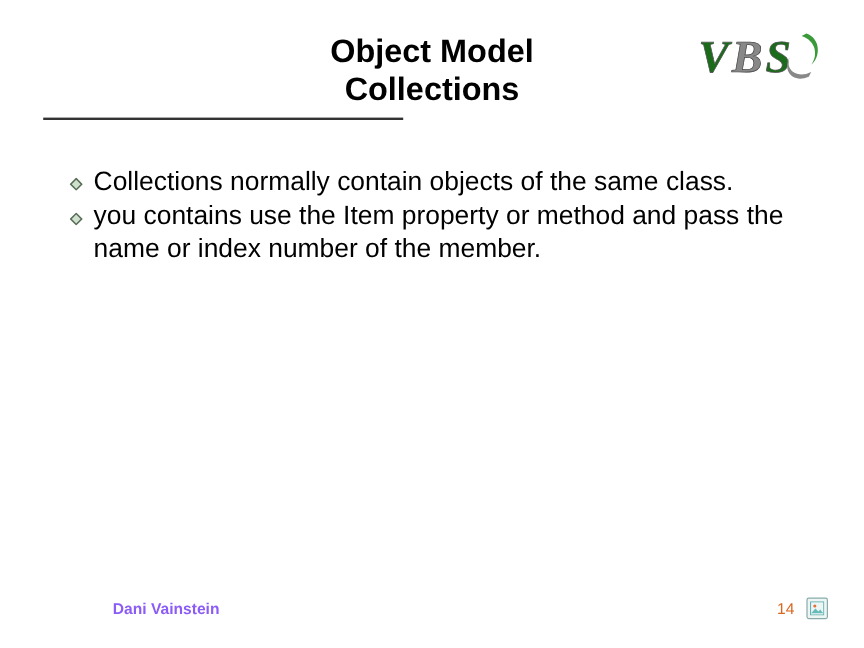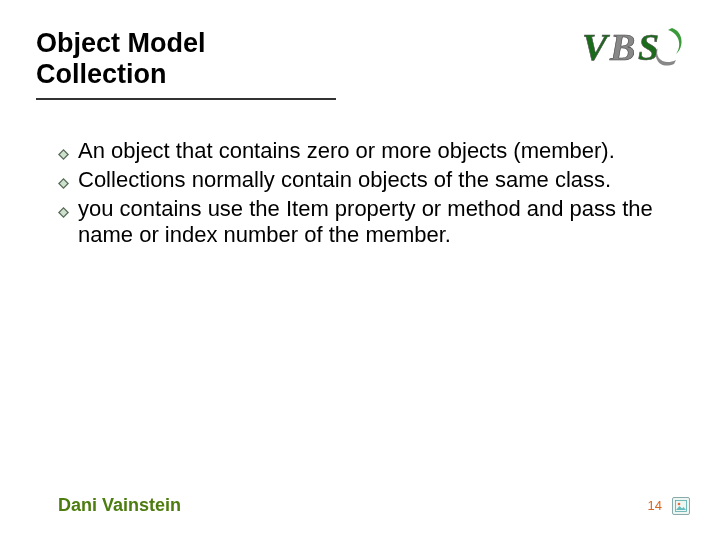--- a/index.html
+++ b/index.html
@@ -1,68 +1,59 @@
 <!DOCTYPE html>
 <html><head>
 <meta charset="utf-8">
 <style>
   * { margin: 0; padding: 0; box-sizing: border-box; }
   html, body { width: 720px; height: 540px; background: #fff; font-family: Verdana, Geneva, sans-serif; color: #000; }
   .slide { position: relative; width: 720px; height: 540px; }
 
-  .header { position: absolute; top: 28px; left: 36px; right: 36px; }
+  .header { position: absolute; top: 28px; left: 36px; right: 36px; text-align: center; }
   .title { font-size: 27px; font-weight: bold; line-height: 1.15; color: #000; }
   .title-underline { margin-top: 8px; width: 300px; height: 2px; background: #333; }
 
   .logo { position: absolute; top: 22px; right: 30px; width: 108px; height: 52px; }
 
   .body { position: absolute; top: 138px; left: 58px; right: 40px; }
   .item { display: flex; align-items: flex-start; margin-bottom: 2px; }
   .bullet { flex: 0 0 20px; margin-top: 8px; }
   .item-text { font-size: 22px; line-height: 1.22; color: #000; }
 
   .footer { position: absolute; bottom: 24px; left: 58px; right: 30px; display: flex; align-items: center; justify-content: space-between; }
-  .author { font-size: 18px; font-weight: bold; color: #4d7c0f; }
+  .author { font-size: 13px; font-weight: bold; color: #8b5cf6; margin-left: 36px; }
   .footer-right { display: flex; align-items: center; gap: 10px; }
   .pagenum { font-size: 13px; color: #d9661f; }
   .footer-icon { width: 18px; height: 18px; border: 1px solid #8aa; background: #eef6f4; display: flex; align-items: center; justify-content: center; border-radius: 2px; }
 </style>
 </head>
 <body>
 
 <div class="slide">
 
   <div class="header">
     <div class="title">
       <span>Object Model</span><br>
-      <span>Collection</span>
+      <span>Collections</span>
     </div>
     <div class="title-underline"></div>
   </div>
 
   <div class="logo">
     <svg viewBox="0 0 108 52" width="108" height="52">
       <text x="0" y="38" font-family="Georgia, 'Times New Roman', serif" font-size="38" font-weight="bold" font-style="italic" fill="#1a6b1a" stroke="#555" stroke-width="0.6">V</text>
       <text x="28" y="38" font-family="Georgia, 'Times New Roman', serif" font-size="38" font-weight="bold" font-style="italic" fill="#888" stroke="#444" stroke-width="0.6">B</text>
       <text x="56" y="38" font-family="Georgia, 'Times New Roman', serif" font-size="38" font-weight="bold" font-style="italic" fill="#1a6b1a" stroke="#555" stroke-width="0.6">S</text>
       <path d="M 86 8 C 98 12 100 24 94 32 C 102 26 102 10 90 6 Z" fill="#3a9a3a"></path>
       <path d="M 94 38 C 82 44 72 36 76 26 C 70 36 78 48 92 42 Z" fill="#888"></path>
     </svg>
   </div>
 
   <div class="body">
-    <div class="item">
-      <span class="bullet">
-        <svg width="11" height="11" viewBox="0 0 11 11">
-            <path d="M5.5 0 L11 5.5 L5.5 11 L0 5.5 Z" fill="#556b55"></path>
-            <path d="M5.5 1.8 L9.2 5.5 L5.5 9.2 L1.8 5.5 Z" fill="#cfe0cf"></path>
-          </svg>
-      </span>
-      <span class="item-text">An object that contains zero or more objects (member).</span>
-    </div>
     <div class="item">
       <span class="bullet">
         <svg width="11" height="11" viewBox="0 0 11 11">
             <path d="M5.5 0 L11 5.5 L5.5 11 L0 5.5 Z" fill="#556b55"></path>
             <path d="M5.5 1.8 L9.2 5.5 L5.5 9.2 L1.8 5.5 Z" fill="#cfe0cf"></path>
           </svg>
       </span>
       <span class="item-text">Collections normally contain objects of the same class.</span>
     </div>
     <div class="item">

